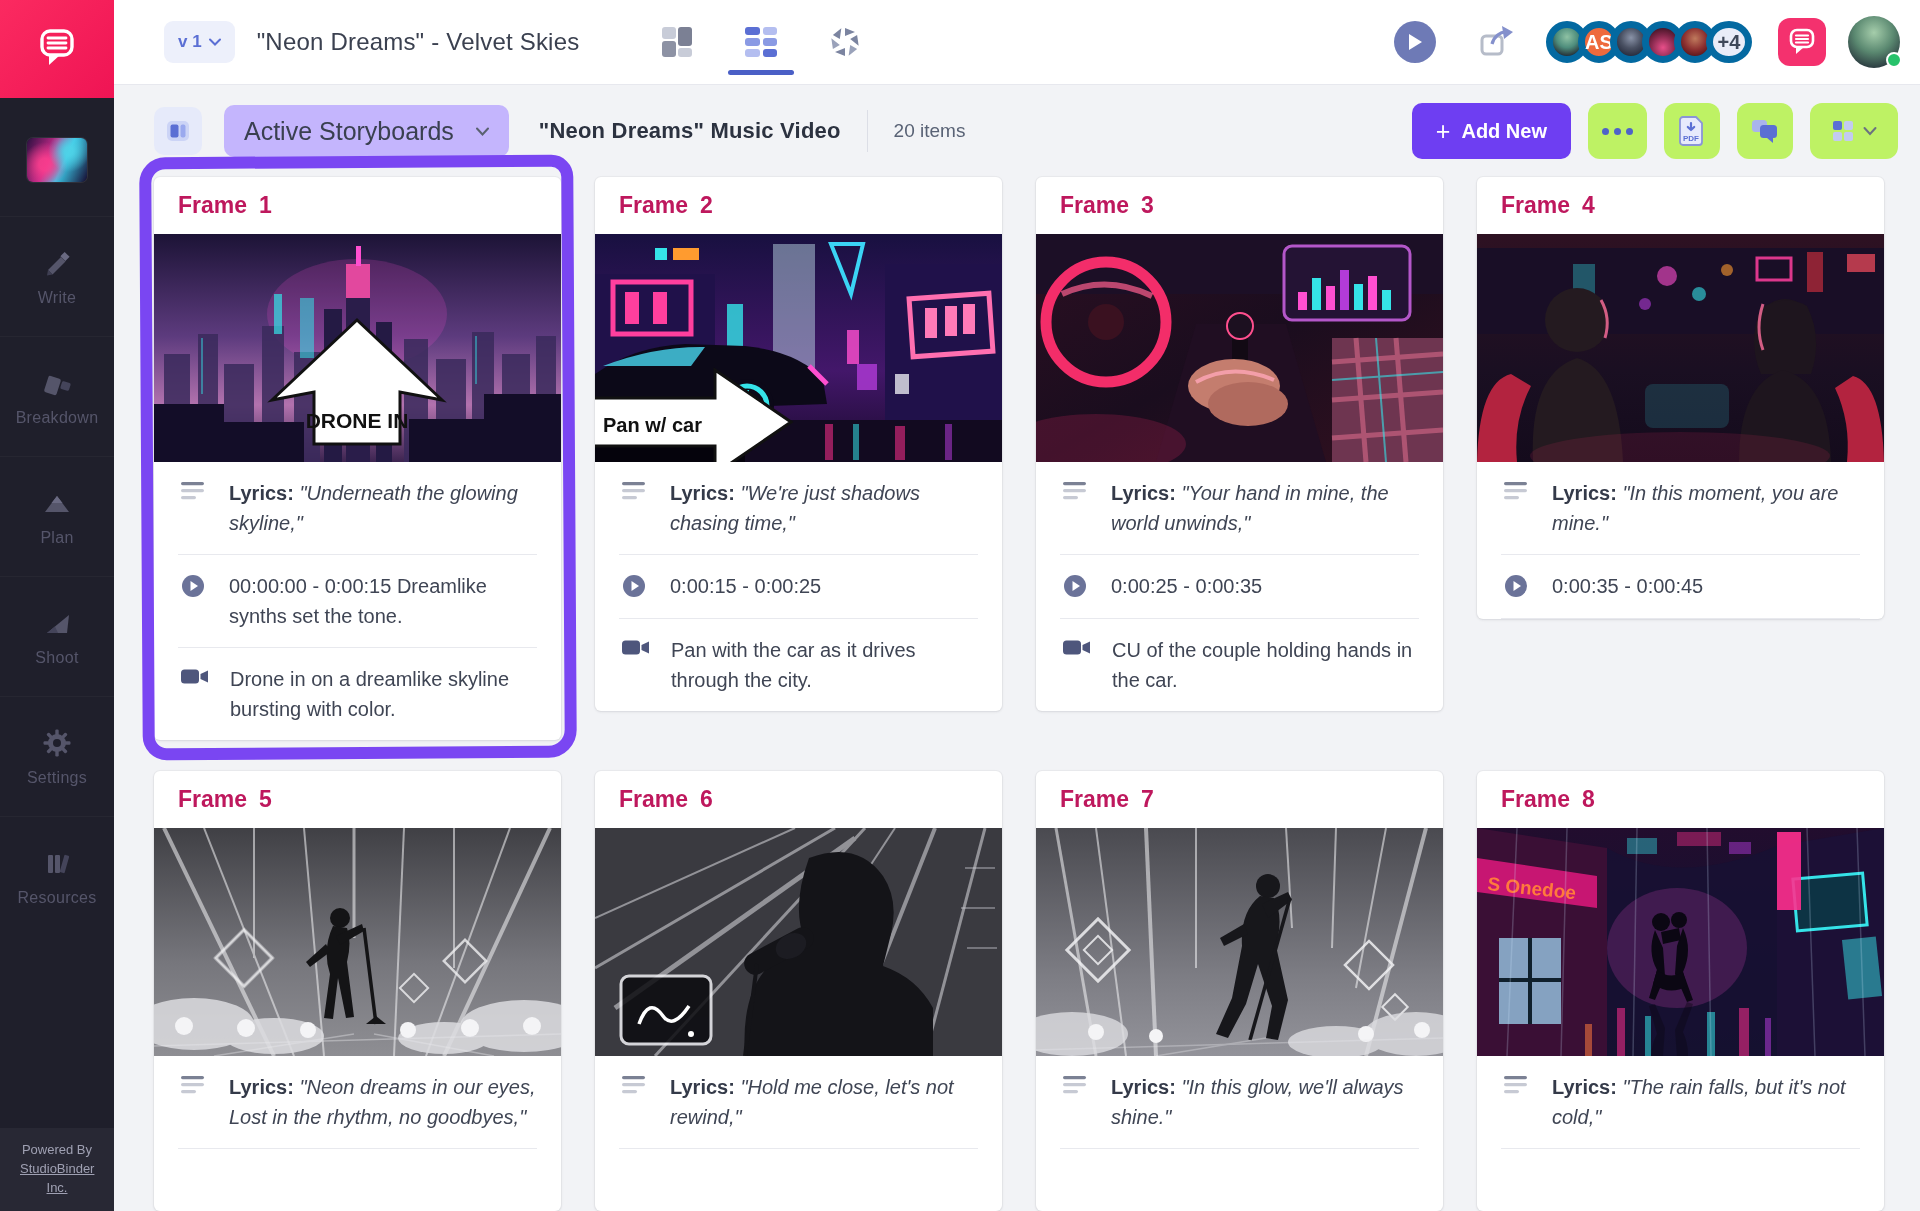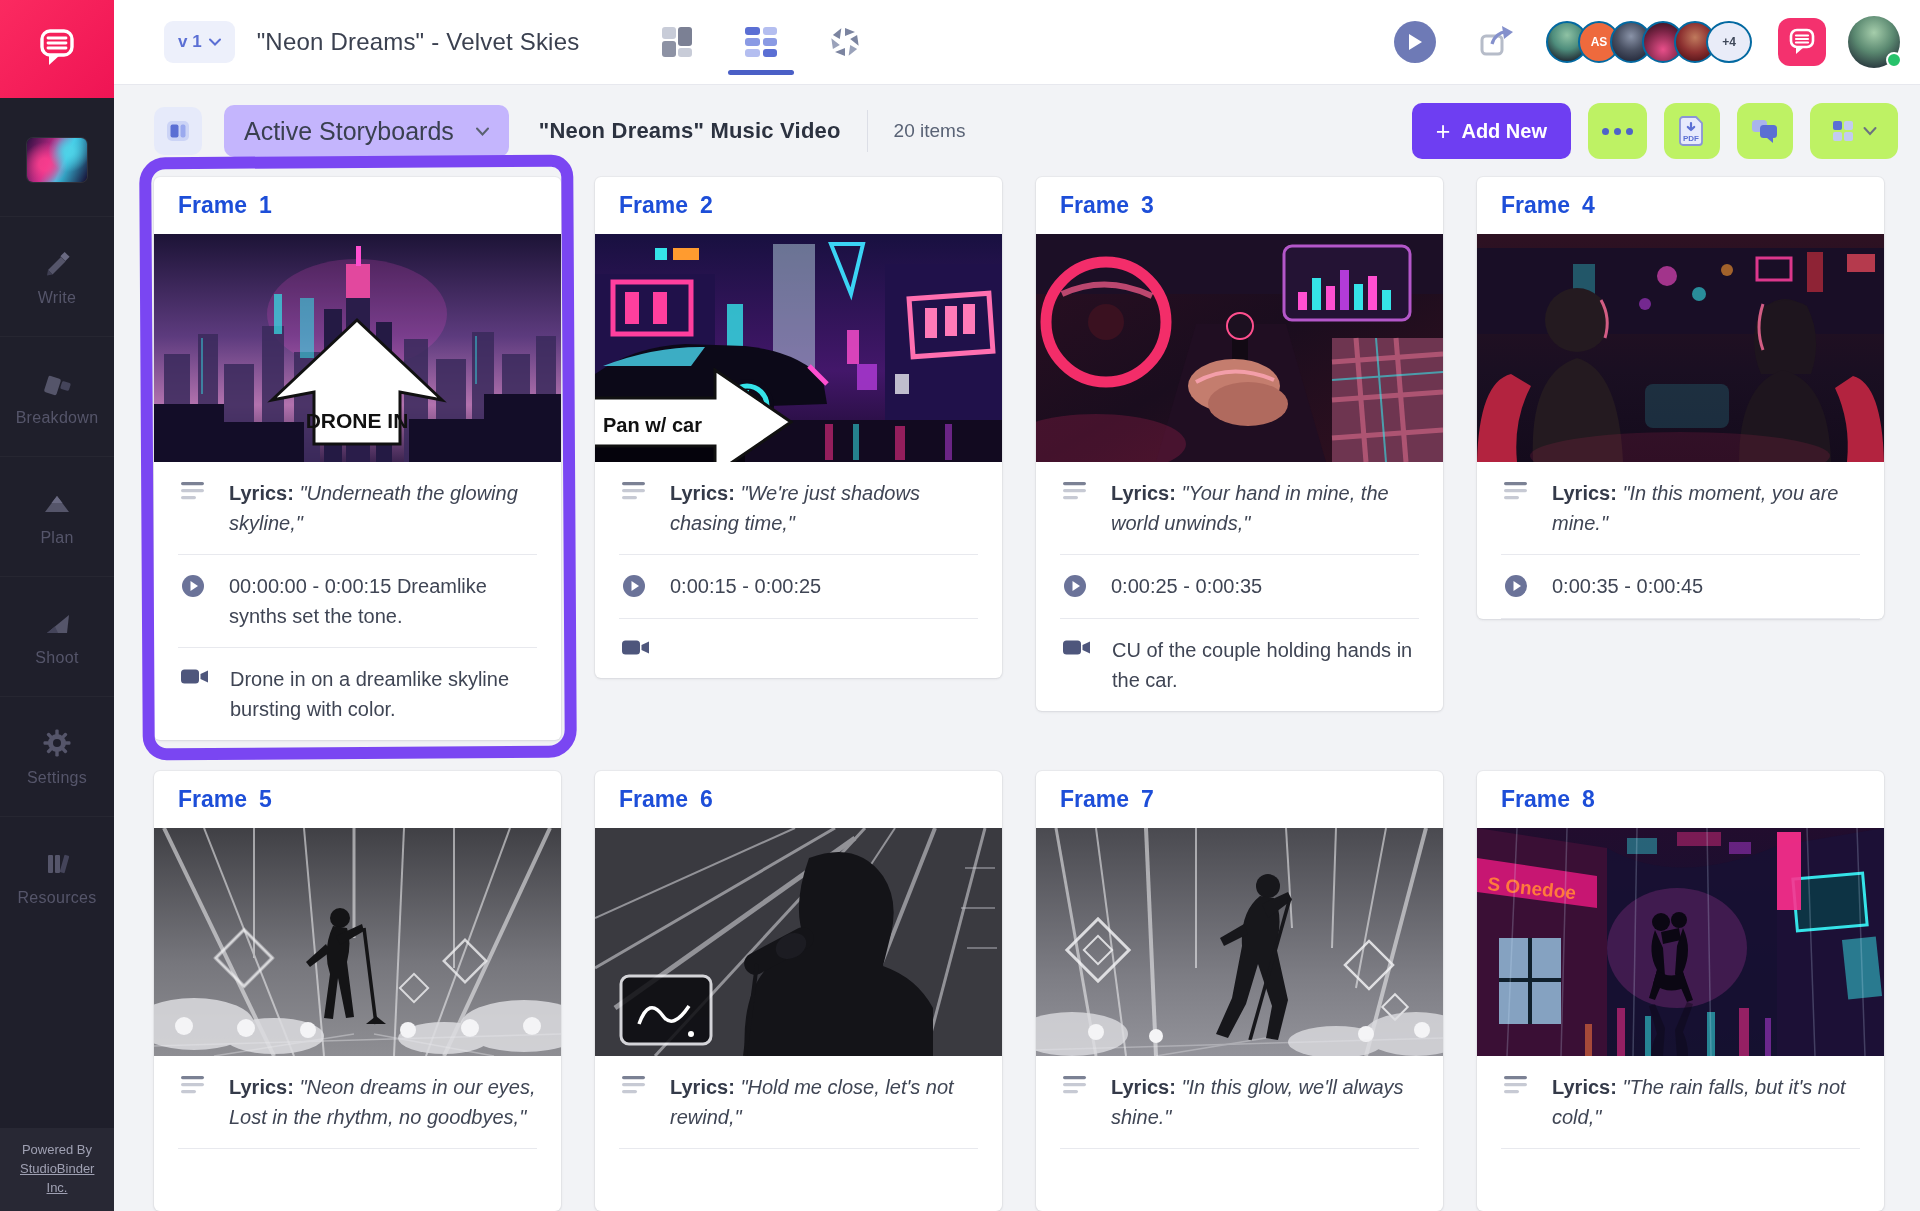--- a/index.html
+++ b/index.html
@@ -39,22 +39,22 @@
   .proj-title { margin-left:22px; font-size:24px; color:#3b4150; font-weight:500; letter-spacing:.2px; }
   .view-tabs { display:flex; margin-left:56px; height:100%; align-items:center; }
   .vtab { position:relative; height:100%; display:flex; align-items:center; padding:0 13px; margin:0 9px; cursor:pointer; }
   .vtab.active::after { content:""; position:absolute; left:0; right:0; bottom:9px; height:5px;
     border-radius:3px; background:#4a5fc6; }
   .tb-right { margin-left:auto; display:flex; align-items:center; }
   .play-btn { width:42px; height:42px; border-radius:50%; background:#6e7ab6; display:flex;
     align-items:center; justify-content:center; cursor:pointer; }
   .share-btn { margin-left:38px; cursor:pointer; display:flex; }
   .avatars { display:flex; align-items:center; margin-left:30px; }
-  .av { width:42px; height:42px; border-radius:50%; border:2px solid #0369a1; margin-left:-10px;
-    display:flex; align-items:center; justify-content:center; font-size:12px; font-weight:700; color:#fff; }
+  .av { width:42px; height:42px; border-radius:50%; border:7px solid #0369a1; margin-left:-10px;
+    display:flex; align-items:center; justify-content:center; font-size:20px; font-weight:700; color:#fff; }
   .av:first-child { margin-left:0; }
   .av1 { background:radial-gradient(circle at 50% 32%,#8fc2a4 0%,#4e8d7c 45%,#263239 80%); }
   .av2 { background:#ee6a3d; }
   .av3 { background:radial-gradient(circle at 50% 35%,#8a93a8 0%,#4a5163 45%,#23283a 85%); }
   .av4 { background:radial-gradient(circle at 50% 70%,#e84f8a 0%,#7d2547 55%,#38121f 90%); }
   .av5 { background:radial-gradient(circle at 50% 38%,#c07a5d 0%,#8c3030 50%,#4b1016 90%); }
   .av-more { background:#e9ecf8; color:#3f4859; font-weight:600; width:46px; }
   .chat-btn { width:48px; height:48px; border-radius:12px; background:#f4316e; margin-left:26px;
     display:flex; align-items:center; justify-content:center; cursor:pointer; }
   .me { position:relative; margin-left:22px; cursor:pointer; }
@@ -85,21 +85,21 @@
   
   .board { padding:0 0 0 40px; display:grid; grid-template-columns:repeat(4,407px);
     column-gap:34px; row-gap:31px; align-items:start; }
   .cell { position:relative; }
   .card { background:#fff; border-radius:6px; overflow:hidden; position:relative;
     box-shadow:0 1px 3px rgba(25,30,45,.10), 0 0 0 1px rgba(25,30,45,.03); }
   .sel-border { position:absolute; top:-21px; left:-13px; right:-14px; bottom:-19px;
     border:12px solid #7a46f2; border-radius:26px 22px 28px 24px; transform:rotate(-.35deg);
     pointer-events:none; z-index:3; }
   .card-header { height:57px; display:flex; align-items:center; padding:0 24px;
-    font-size:23px; font-weight:700; color:#1d4ed8; gap:12px; }
+    font-size:23px; font-weight:700; color:#be185d; gap:12px; }
   .card-img { width:100%; height:228px; display:block; cursor:pointer; }
   .row { display:flex; gap:21px; padding:16px 24px 16px 27px; }
   .row .ric { flex:0 0 27px; padding-top:3px; }
   .row .rtx { font-size:20px; line-height:30px; color:#3f4554; }
   .row .rtx b { color:#343a49; }
   .row .rtx .q { font-style:italic; }
   .hdiv { height:1px; background:#e8e9ee; margin:0 24px; }
   .ghost { height:62px; }
 </style>
 </head>
@@ -500,20 +500,21 @@
           <span class="rtx">0:00:15 - 0:00:25</span>
         </div>
         <div class="hdiv"></div>
         <div class="row">
           <span class="ric">
             <svg width="28" height="20" viewBox="0 0 28 20">
                 <rect x="0" y="2.5" width="18" height="14" rx="3.5" fill="#4e567c"></rect>
                 <polygon points="19.5,7 27,3.5 27,15.5 19.5,12" fill="#4e567c"></polygon>
               </svg>
           </span>
+          <span class="rtx">Pan with the car as it drives through the city.</span>
         </div>
       </div>
 
       <div class="card">
         <div class="card-header">
           <span>Frame</span>
           <span>3</span>
         </div>
         <svg class="card-img" viewBox="0 0 407 228" preserveAspectRatio="none">
           <defs>

